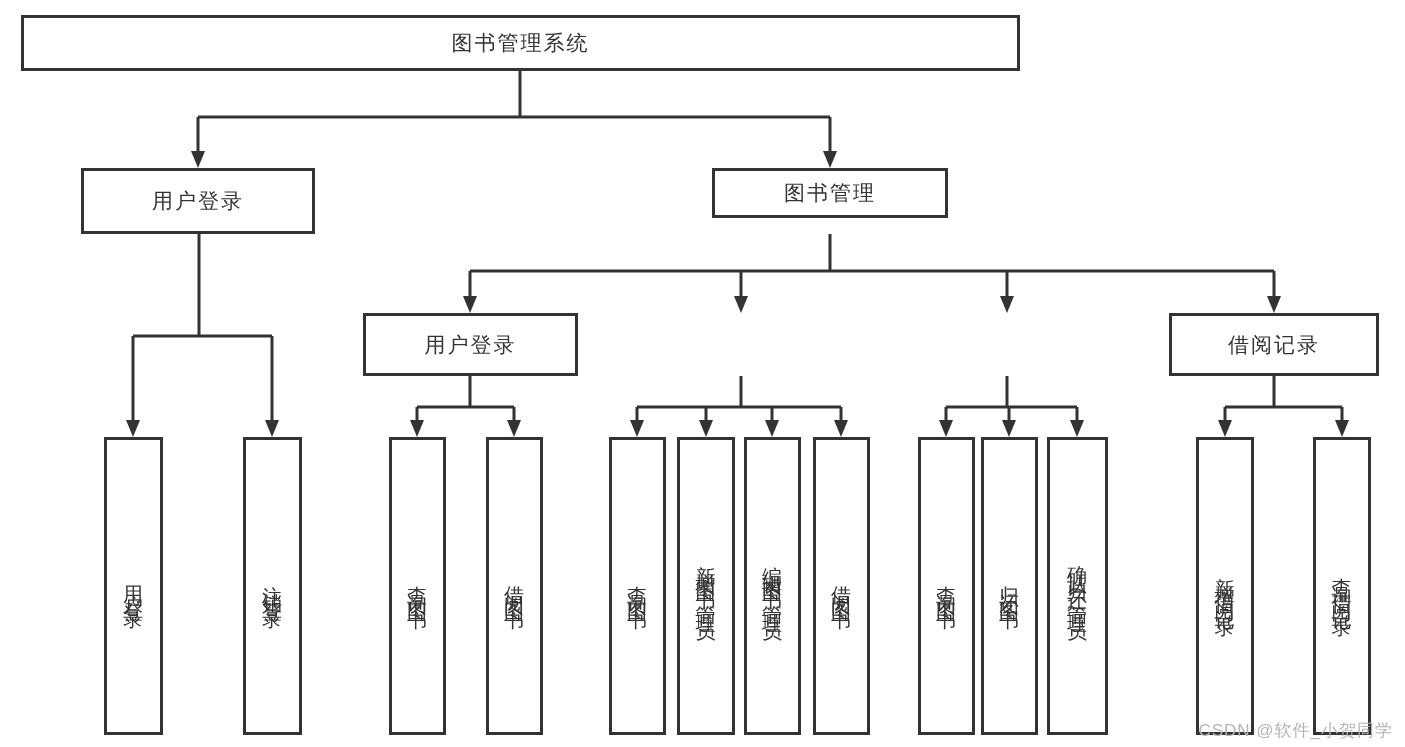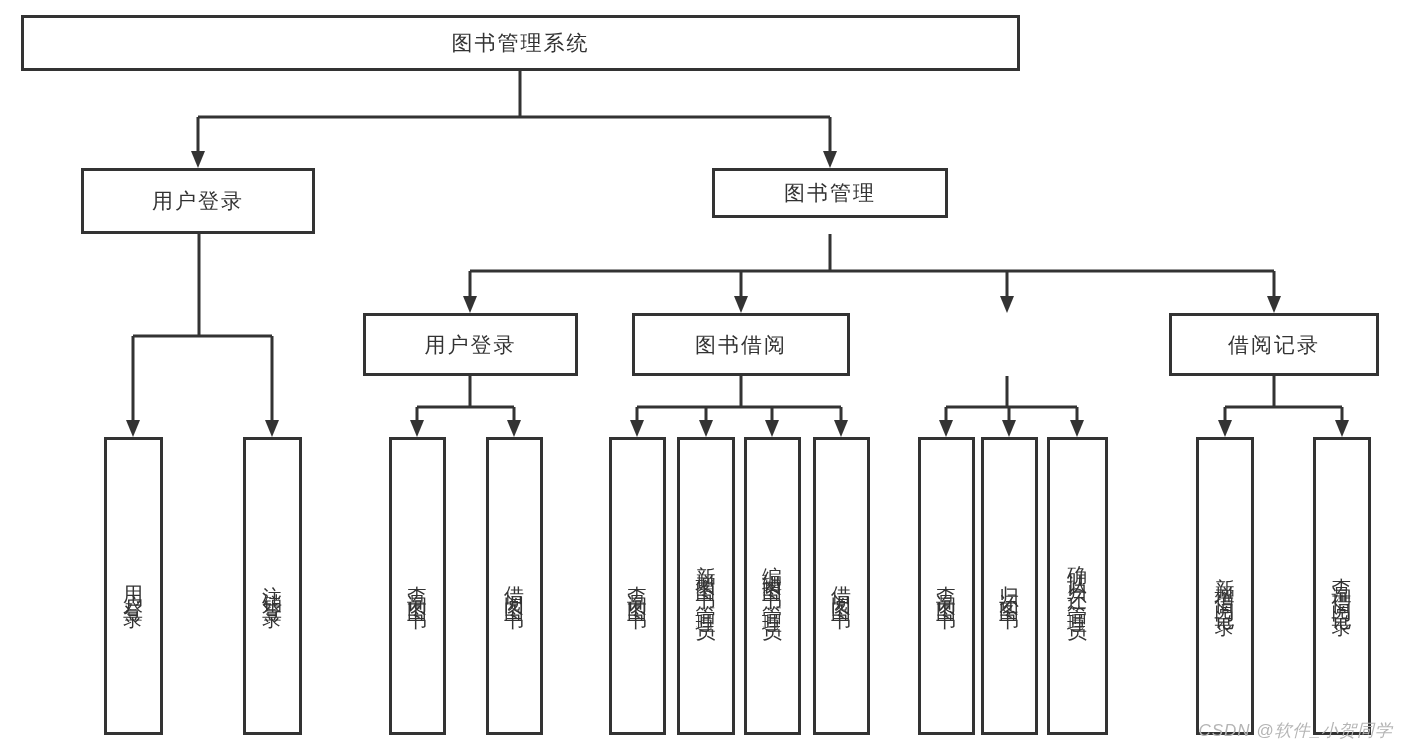--- a/index.html
+++ b/index.html
@@ -27,21 +27,21 @@
     position:absolute;top:437px;height:298px;background:var(--boxbg);
     border:3px solid var(--line);box-sizing:border-box;
     display:flex;align-items:center;justify-content:center;
   }
   .vtext{
     writing-mode:vertical-rl;text-orientation:mixed;
     font-size:20px;letter-spacing:8px;line-height:1;white-space:nowrap;
   }
   .watermark{
     position:absolute;right:12px;bottom:5px;font-size:17px;letter-spacing:1px;
-    color:var(--wm);white-space:nowrap;z-index:5;font-style:italic;
+    color:var(--wm);white-space:nowrap;z-index:5;
   }
 </style>
 </head>
 <body>
 
 <div class="stage">
 
   <svg class="connector-layer" viewBox="0 0 1405 747" xmlns="http://www.w3.org/2000/svg">
 
     <path d="M520,65 V117 M198,117 H830 M198,117 V153 M830,117 V153"></path>
@@ -85,23 +85,20 @@
   <div class="hbox" style="left:81px;top:168px;width:234px;height:66px">
     <span>用户登录</span>
   </div>
   <div class="hbox" style="left:712px;top:168px;width:236px;height:50px">
     <span>图书管理</span>
   </div>
 
   <div class="hbox" style="left:363px;top:313px;width:215px;height:63px">
     <span>用户登录</span>
   </div>
-  <div class="hbox" style="left:632px;top:313px;width:218px;height:63px">
-    <span>图书借阅</span>
-  </div>
   <div class="hbox" style="left:1169px;top:313px;width:210px;height:63px">
     <span>借阅记录</span>
   </div>
 
   <div class="vbox" style="left:104px;width:59px">
     <span class="vtext">用户登录</span>
   </div>
   <div class="vbox" style="left:243px;width:59px">
     <span class="vtext">注销登录</span>
   </div>

